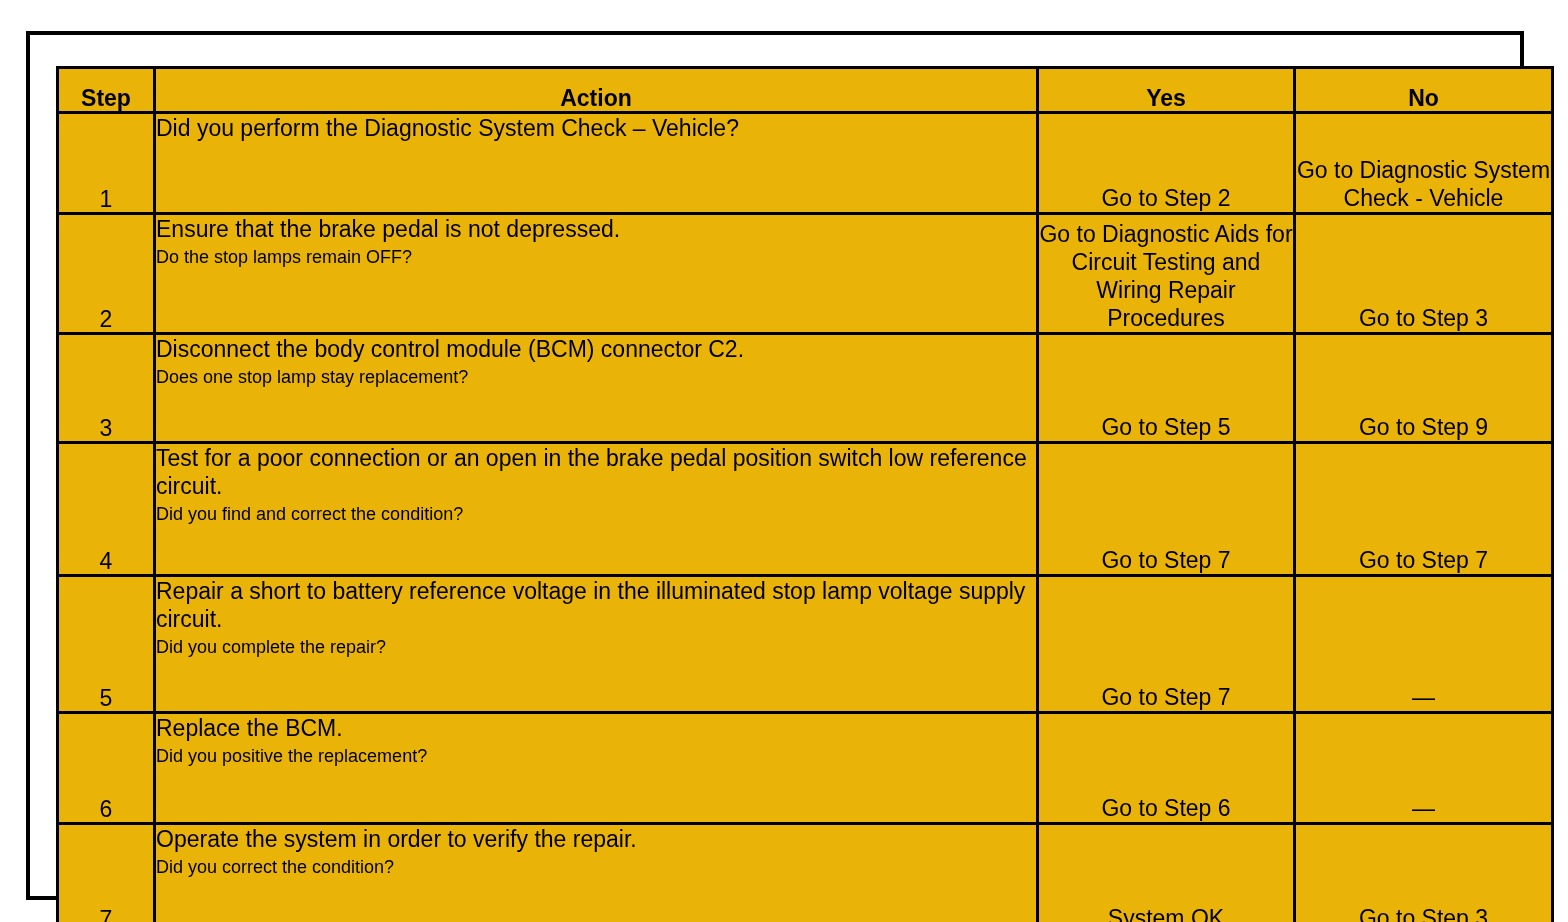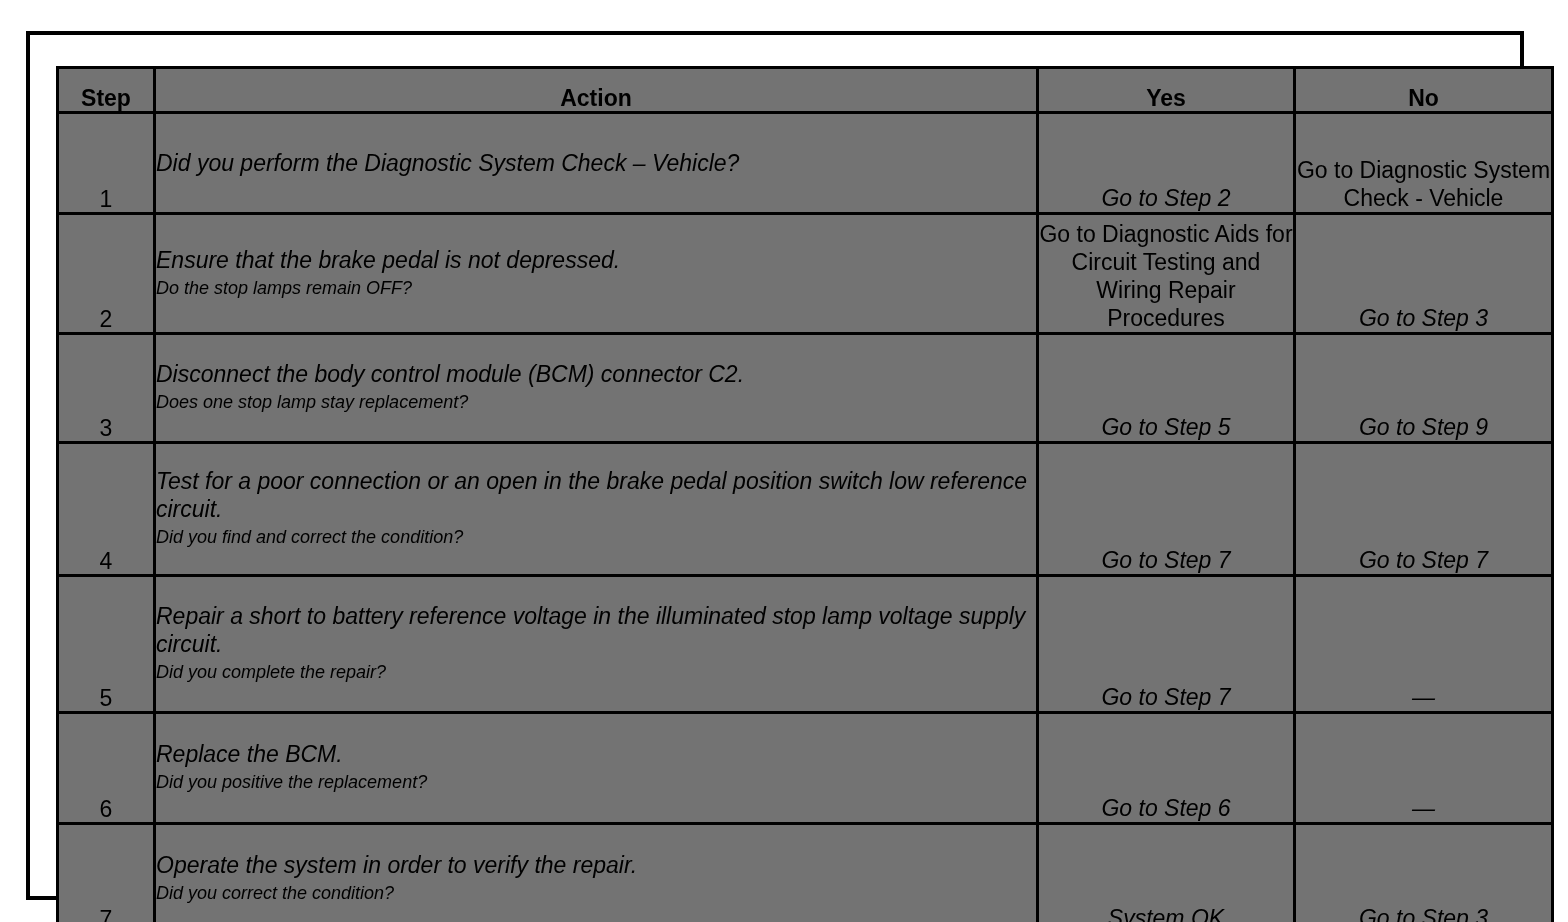--- a/index.html
+++ b/index.html
@@ -23,21 +23,21 @@
     height: 869px;
     border-collapse: collapse;
     table-layout: fixed;
     background: #ffffff;
   }
 
   #diag-table td,
   #diag-table th {
     border: 3px solid #000000;
     padding: 0;
-    background: #737373;
+    background: #eab308;
     vertical-align: bottom;
   }
 
   
   #diag-table {
     outline: 0;
   }
   .tbl-wrap {
     position: absolute;
     left: 26px;
@@ -69,44 +69,43 @@
     line-height: 26px;
   }
 
   .action-cell {
     vertical-align: top;
     padding: 6px 8px 7px 9px;
   }
   .action-inner {
     display: flex;
     flex-direction: column;
-    justify-content: center;
+    justify-content: flex-start;
     height: 100%;
     box-sizing: border-box;
-    font-style: italic;
   }
   .action-statement {
     font-size: 23px;
     line-height: 28px;
     text-align: left;
   }
   .action-question {
     font-size: 18px;
     line-height: 28px;
     text-align: left;
   }
 
   .yn-cell {
     text-align: center;
     font-size: 23px;
     line-height: 28px;
     padding: 5px 4px 7px 4px;
   }
   .yn-cell.align-top    { vertical-align: top; margin-top: 43px; }
-  .yn-cell.align-bottom { vertical-align: bottom; font-style: italic; }
+  .yn-cell.align-bottom { vertical-align: bottom; }
 
   .row-h1 { height: 101px; }
   .row-h2 { height: 120px; }
   .row-h3 { height: 109px; }
   .row-h4 { height: 133px; }
   .row-h5 { height: 137px; }
   .row-h6 { height: 111px; }
   .row-h7 { height: 110px; }
 </style>
 </head>

